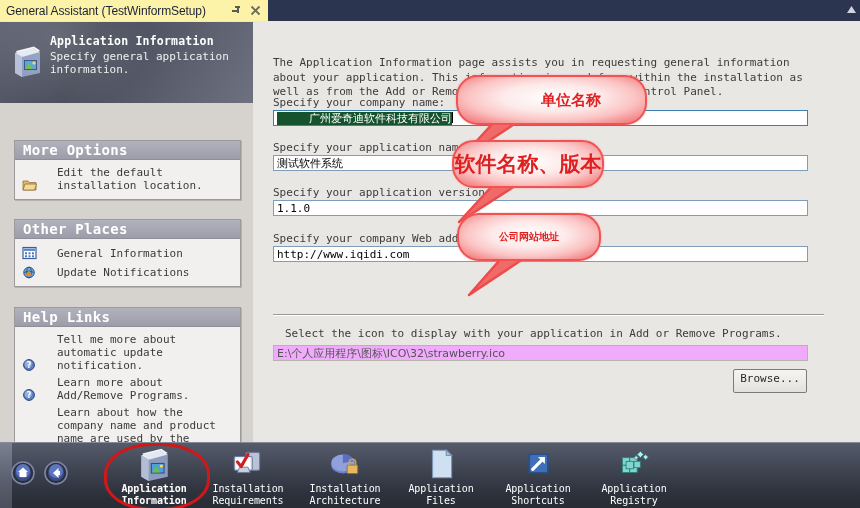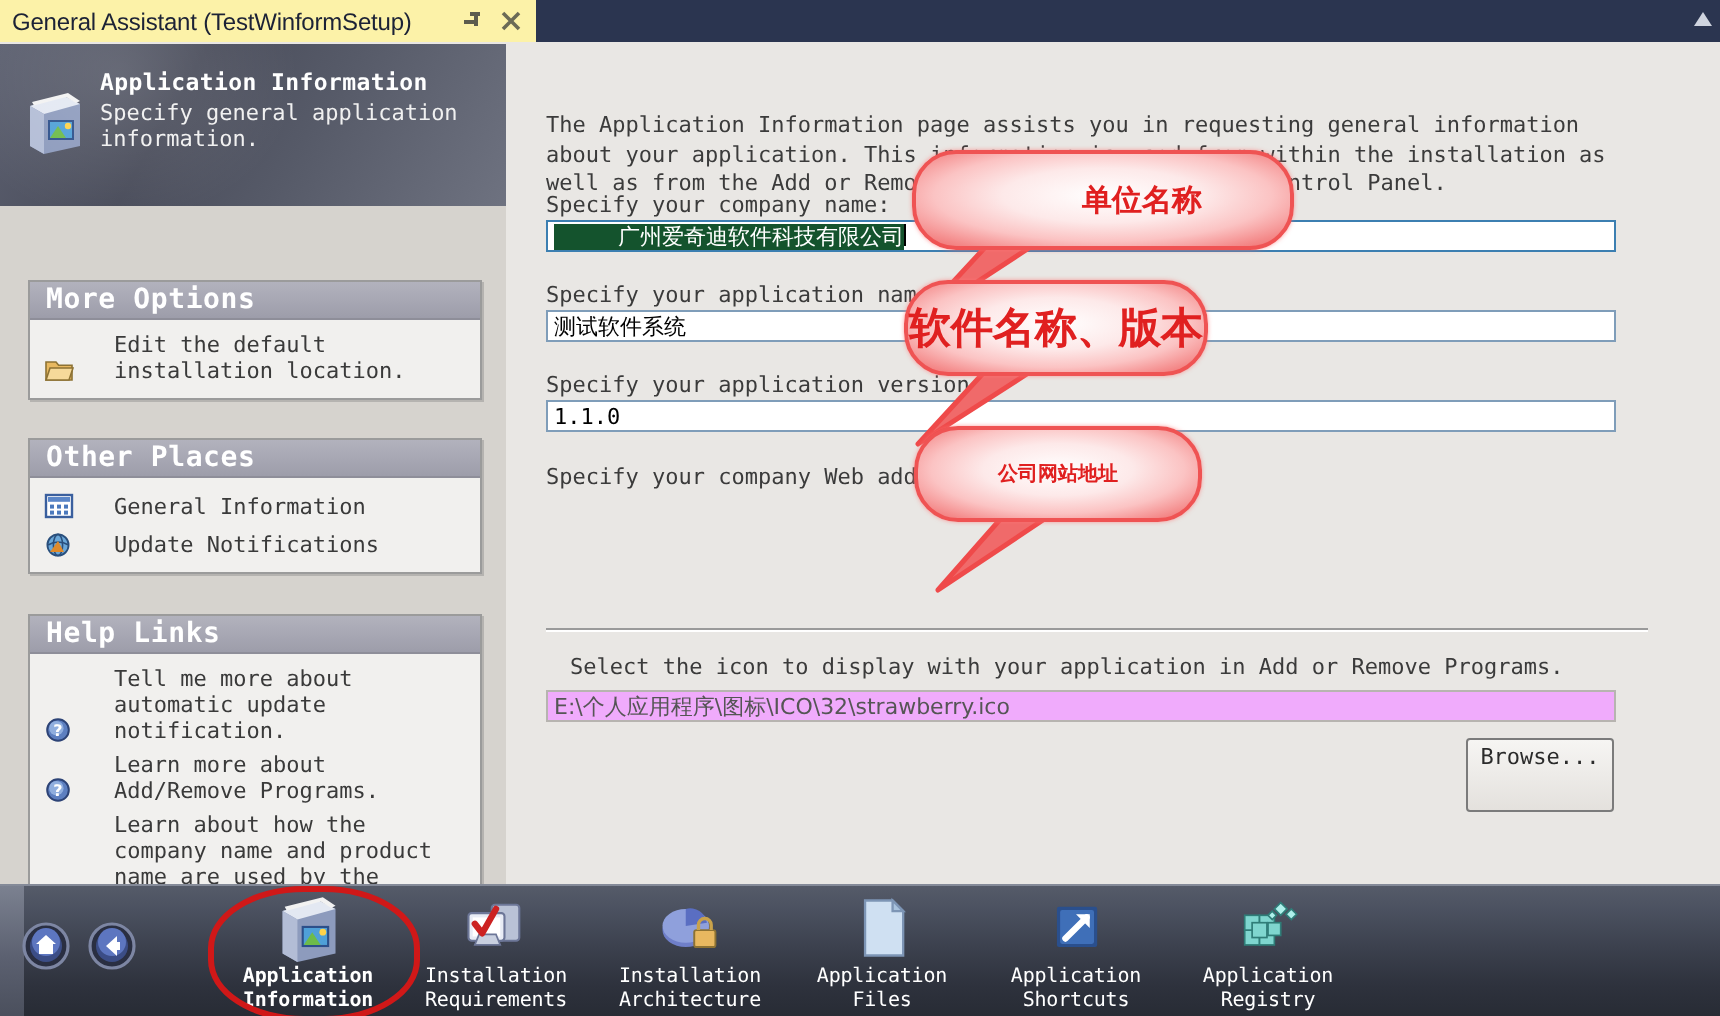--- a/index.html
+++ b/index.html
@@ -102,21 +102,21 @@
   .cjk{font-family:"DejaVu Sans","Liberation Sans",sans-serif;}
 
   .hr{
     position:absolute;left:20px;top:290px;width:551px;height:2px;
     background:linear-gradient(180deg,#9a9a9a 0%,#9a9a9a 50%,#ffffff 50%,#ffffff 100%);
   }
   .iconnote{
     position:absolute;left:32px;top:303px;font-size:11px;color:#3b3b3b;
   }
   .browse{
-    position:absolute;left:480px;top:345px;width:74px;height:37px;
+    position:absolute;left:480px;top:345px;width:74px;height:24px;
     background:linear-gradient(180deg,#f6f5f3 0%,#e4e1dd 100%);
     border:1px solid #7b7b7b;border-radius:2px;
     font-size:11px;color:#2b2b2b;text-align:center;line-height:18px;
     box-sizing:border-box;cursor:default;
   }
 
   
   .callout{position:absolute;}
   .bub{
     position:relative;border-radius:22px;
@@ -293,20 +293,21 @@
     <div class="fieldlabel" style="top:72px;">Specify your company name:</div>
     <div class="textbox focused" style="top:86px;"><span class="sel cjk">广州爱奇迪软件科技有限公司</span><span class="caret"></span></div>
 
     <div class="fieldlabel" style="top:117px;">Specify your application name:</div>
     <div class="textbox" style="top:131px;"><span class="cjk">测试软件系统</span></div>
 
     <div class="fieldlabel" style="top:162px;">Specify your application version:</div>
     <div class="textbox" style="top:176px;"><span>1.1.0</span></div>
 
     <div class="fieldlabel" style="top:208px;">Specify your company Web address:</div>
+    <div class="textbox" style="top:222px;"><span>http://www.iqidi.com</span></div>
 
     <div class="hr"></div>
 
     <div class="iconnote">Select the icon to display with your application in Add or Remove Programs.</div>
 
     <div class="textbox flat" style="top:321px;left:20px;width:535px;"><span class="cjk">E:\个人应用程序\图标\ICO\32\strawberry.ico</span></div>
 
     <div class="browse">Browse...</div>
   </div>
 

